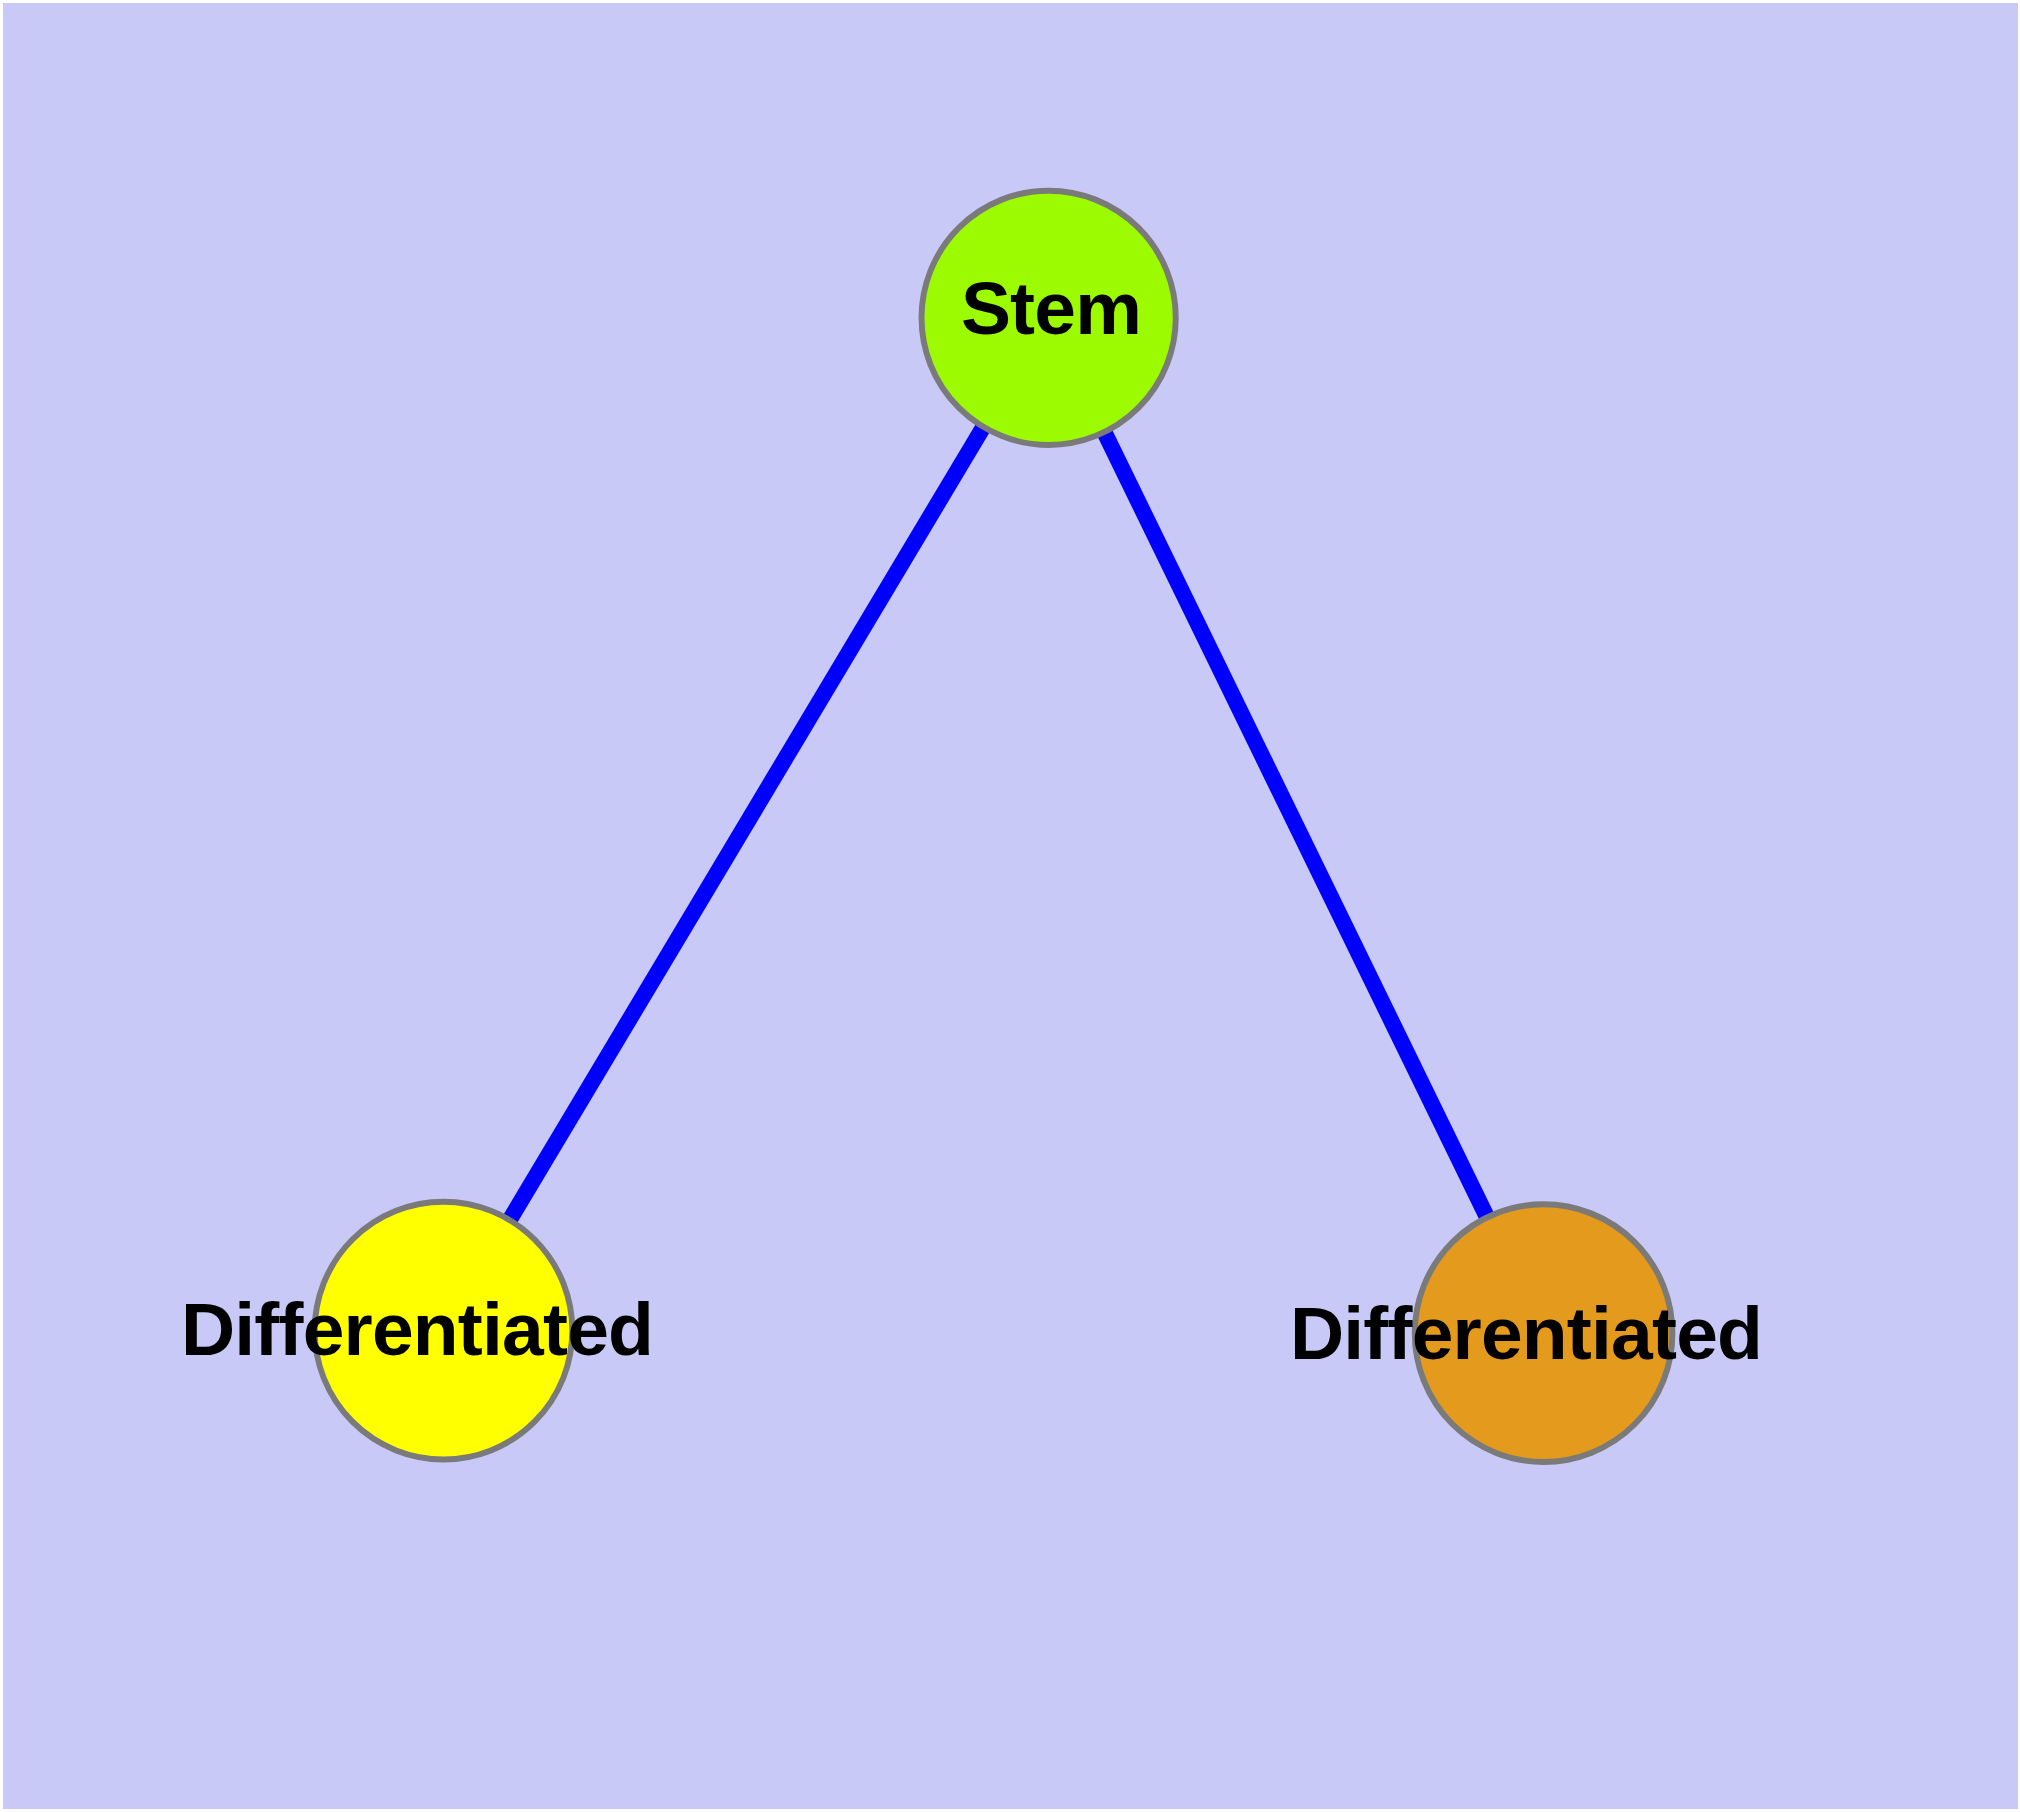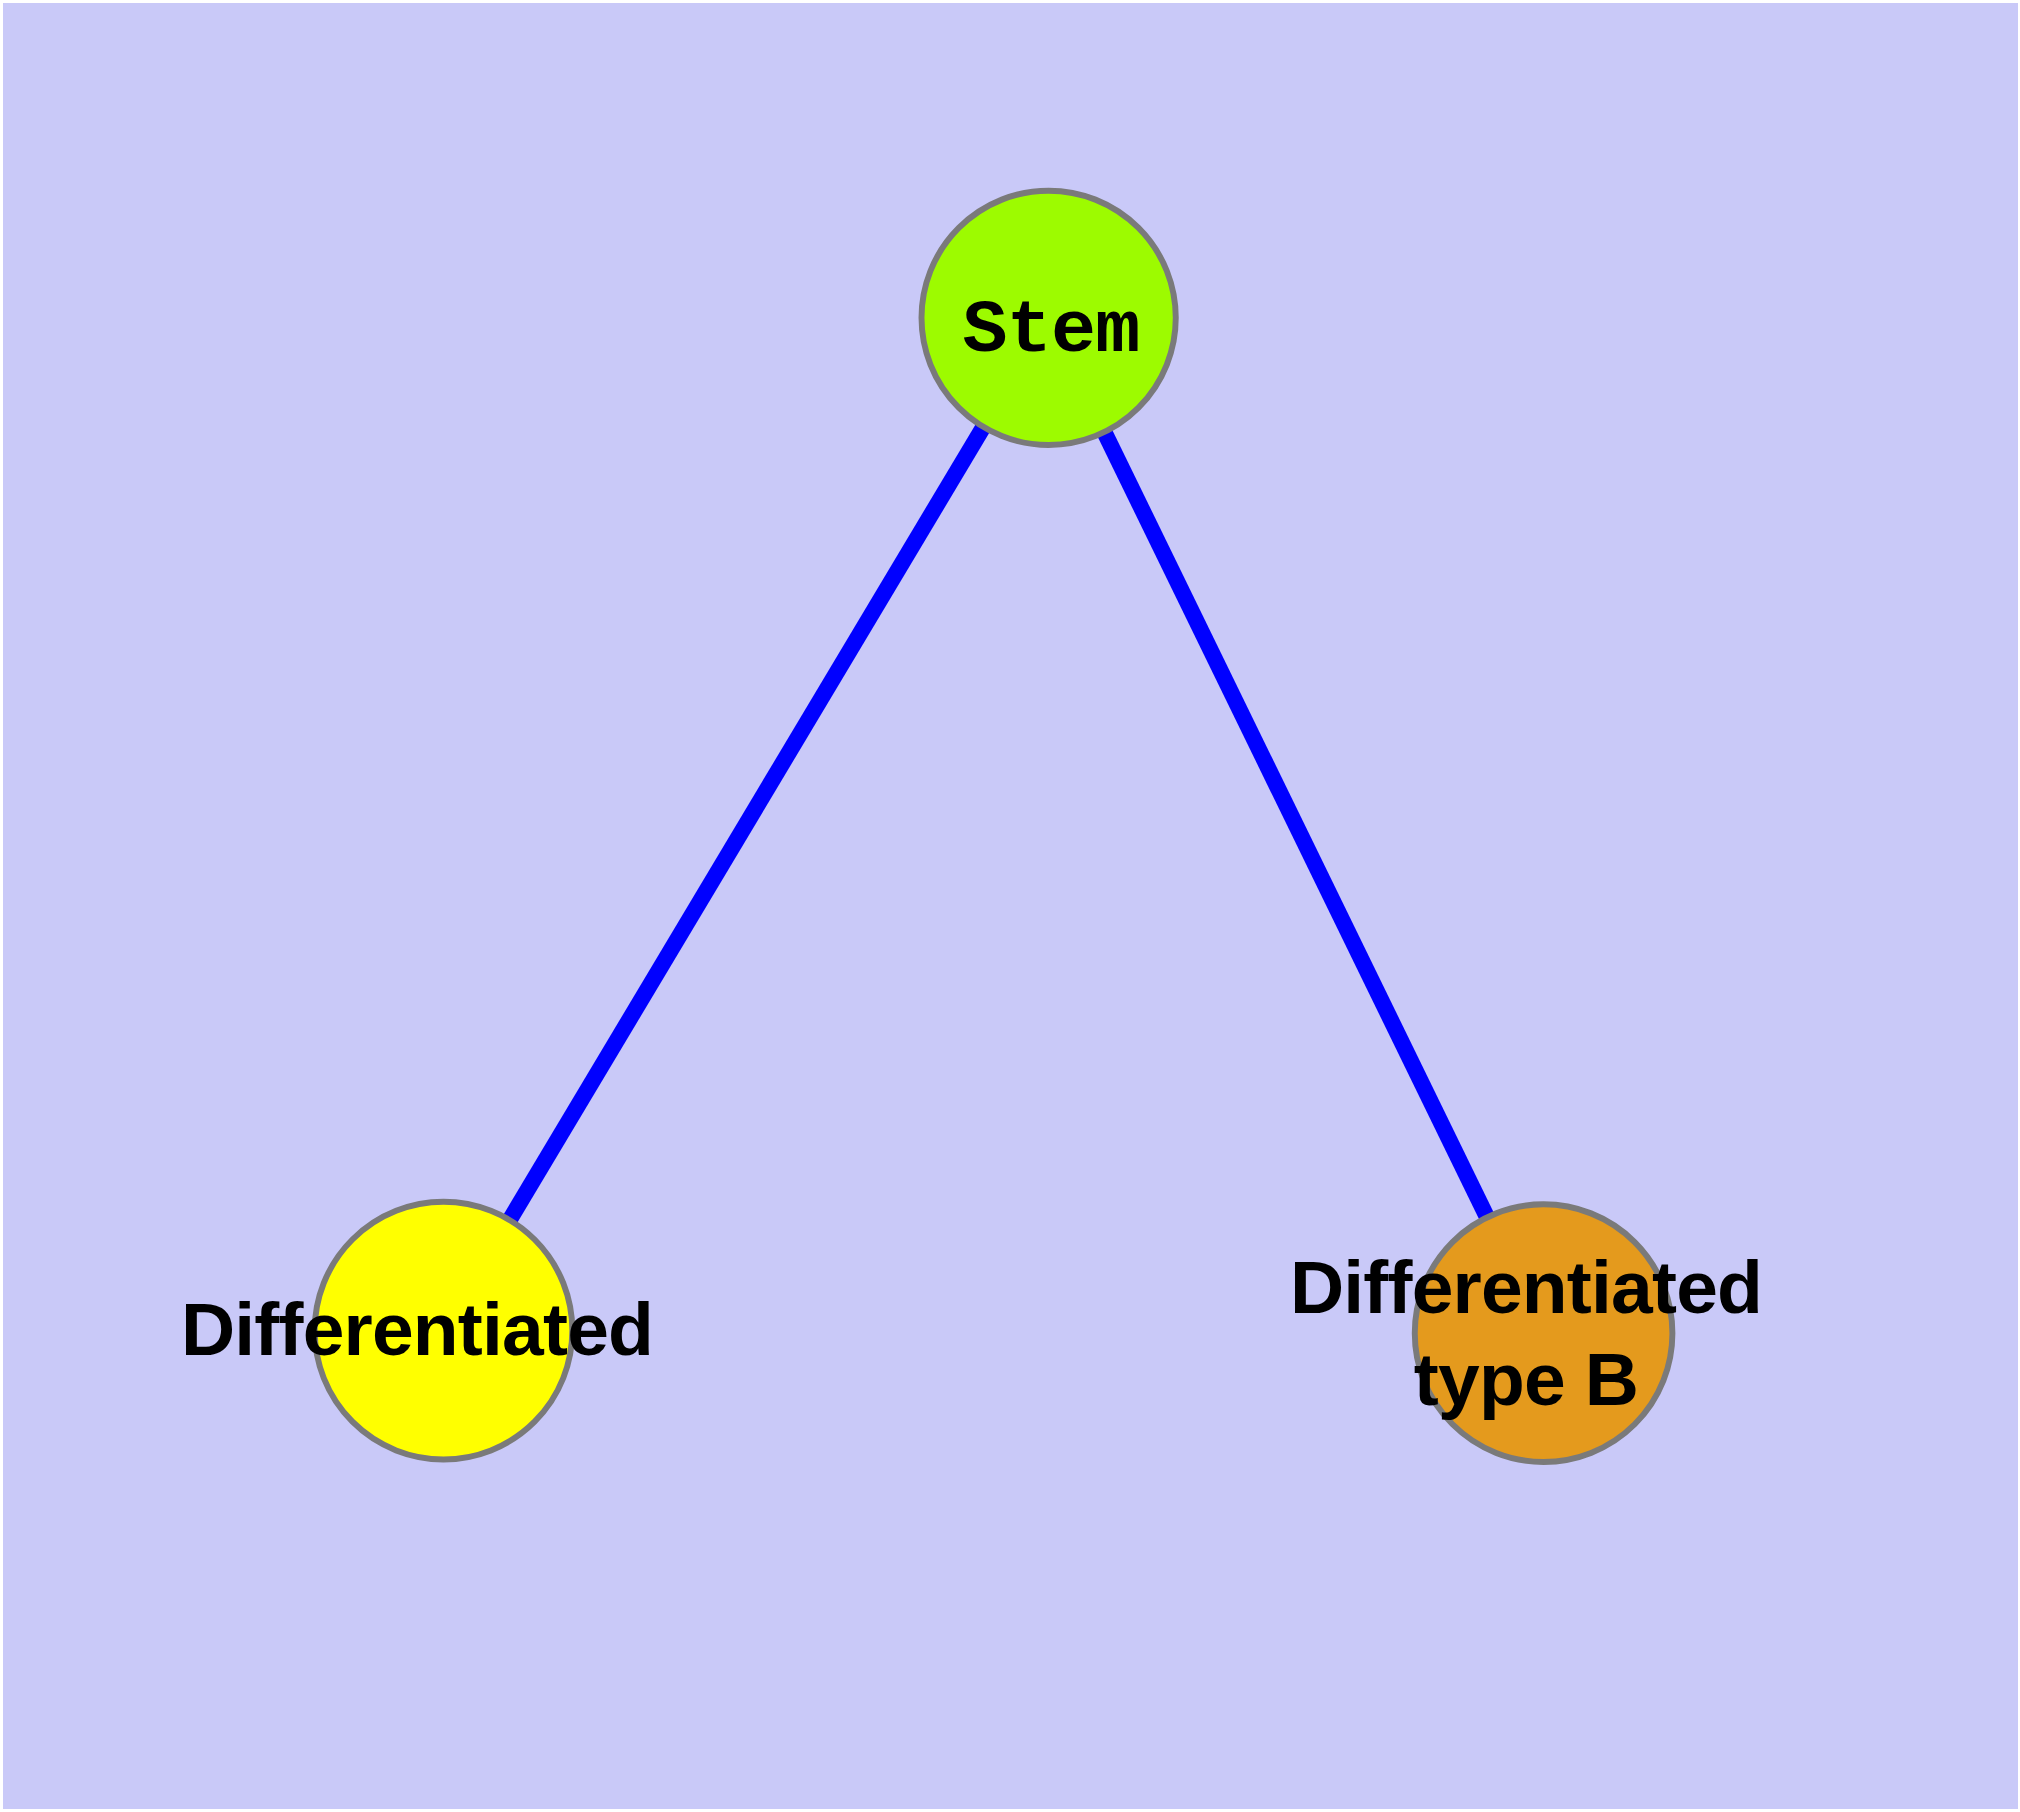--- a/index.html
+++ b/index.html
@@ -62,26 +62,25 @@
 
   <svg class="graph" viewBox="0 0 2384 2138">
     <line class="edge" x1="1237" y1="375" x2="523" y2="1570" stroke="#0000FF"></line>
     <line class="edge" x1="1237" y1="375" x2="1821" y2="1573" stroke="#0000FF"></line>
 
     <circle class="node" cx="1237" cy="375" r="150" fill="#9DFB00"></circle>
     <circle class="node" cx="523" cy="1570" r="152" fill="#FFFF00"></circle>
     <circle class="node" cx="1821" cy="1573" r="152" fill="#E49A1D"></circle>
   </svg>
 
-  <div class="node-label" style="left: 1051px; top: 332px; font-family: Liberation Mono, monospace;">
+  <div class="node-label" style="left: 1051px; top: 308px;">
     <span>Stem</span>
   </div>
 
   <div class="node-label" style="left: 417px; top: 1329px;">
     <span>Differentiated</span>
   </div>
 
   <div class="node-label" style="left: 1526px; top: 1333px;">
     <span>Differentiated</span>
-    <span>type B</span>
   </div>
 </div>
 
 
 </body></html>

